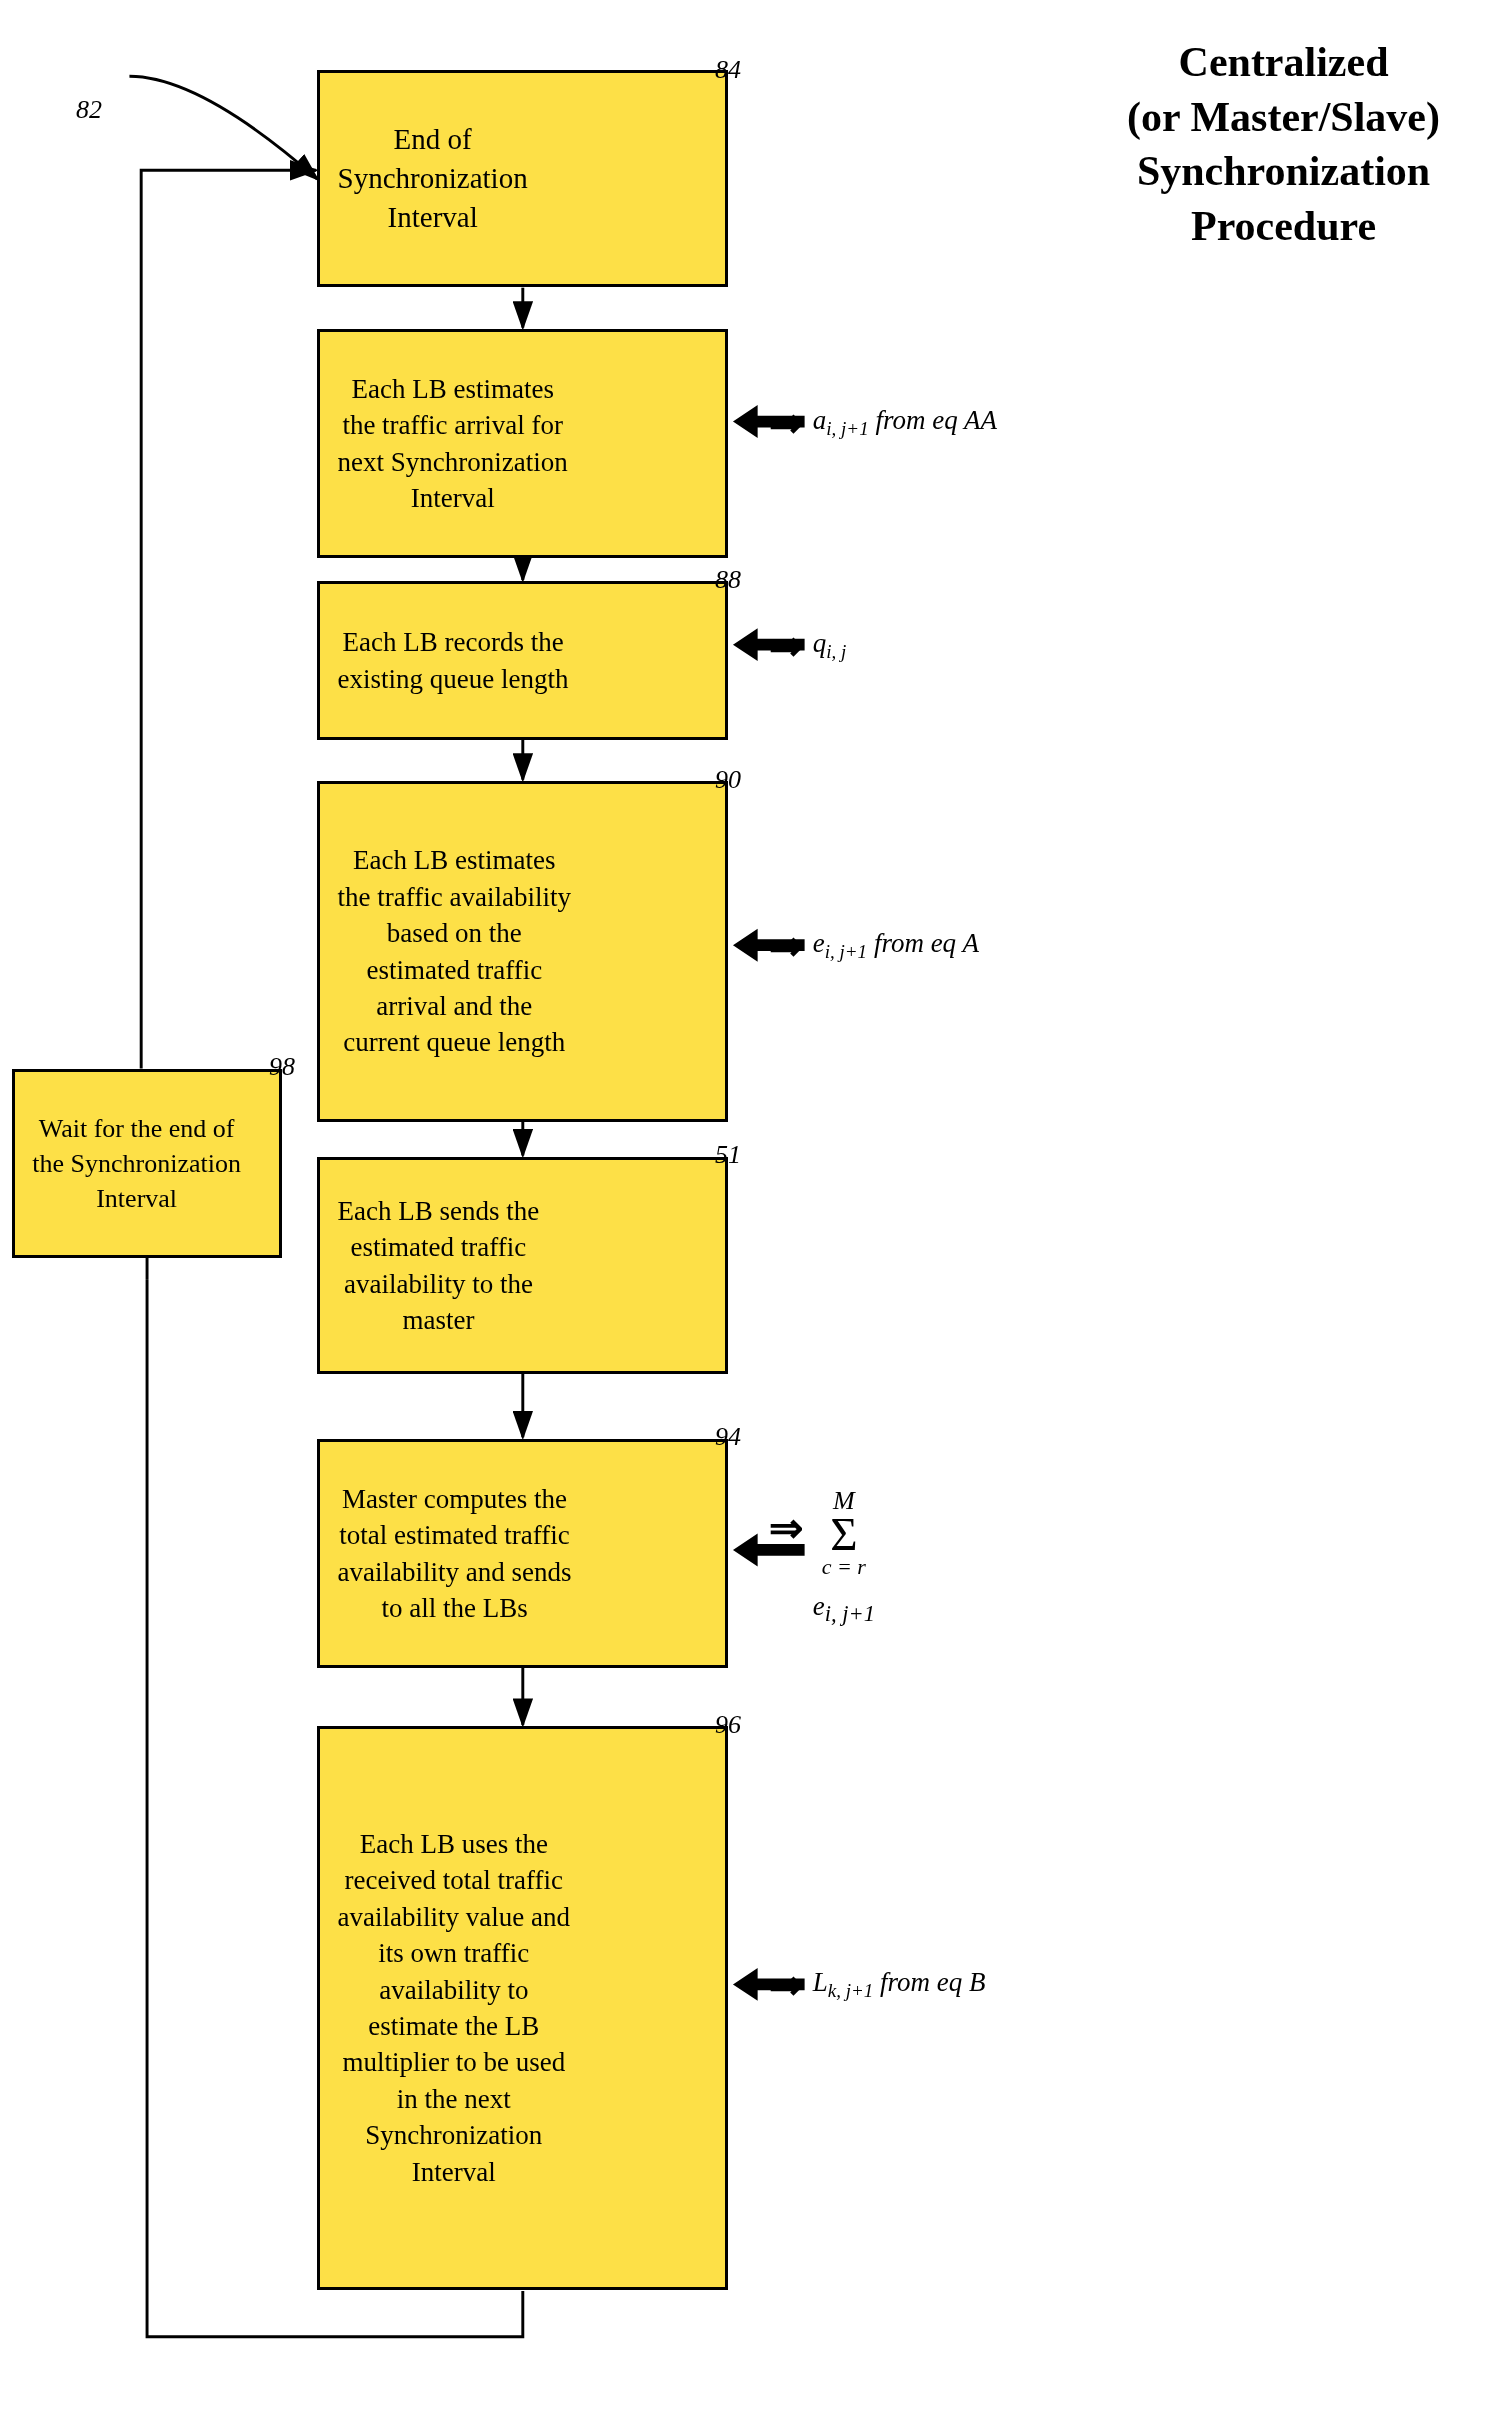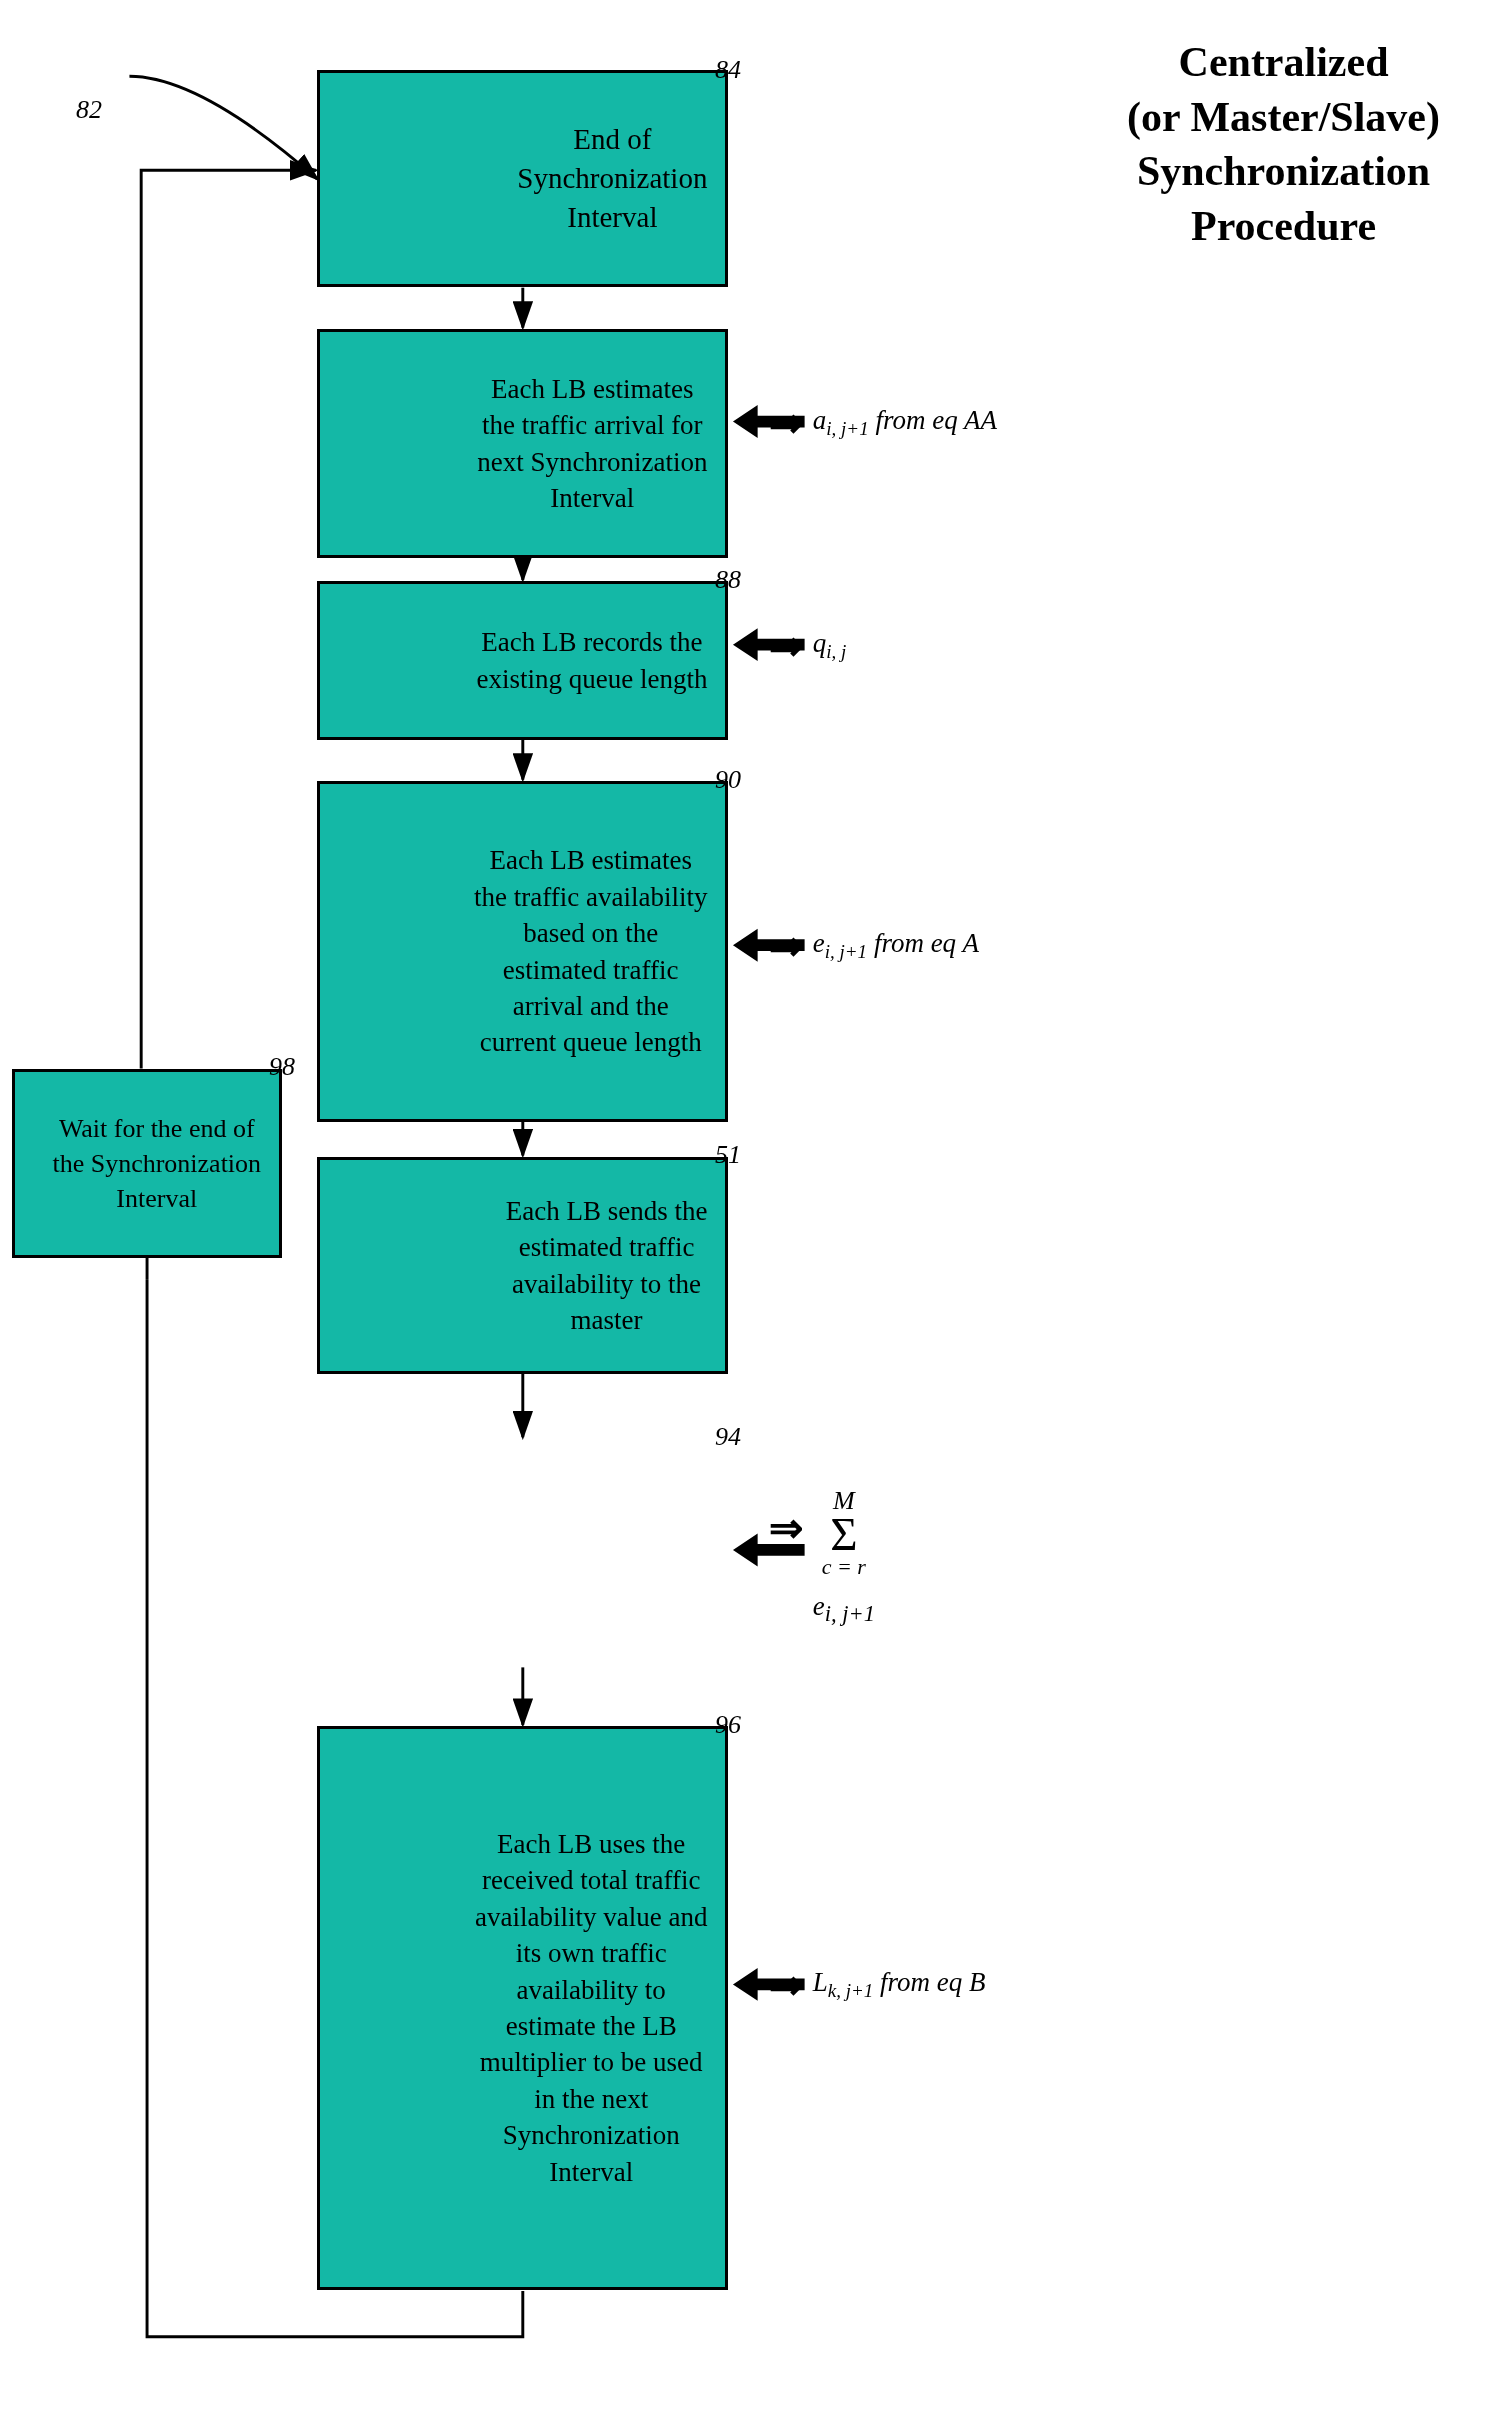--- a/index.html
+++ b/index.html
@@ -26,24 +26,24 @@
       text-align: center;
       font-size: 42px;
       font-weight: bold;
       line-height: 1.3;
     }
 
     
     .flow-box {
       position: absolute;
       border: 3.5px solid #000;
-      background: #14b8a6;
+      background: #fde047;
       display: flex;
       align-items: center;
-      justify-content: flex-end;
+      justify-content: flex-start;
       text-align: center;
       font-size: 27px;
       line-height: 1.35;
       padding: 11.7px 17.6px;
     }
 
     
     .node-num {
       position: absolute;
       font-size: 26px;
@@ -151,20 +151,23 @@
   <div class="flow-box" style="left:317px; top:781px; width:411px; height:341px; font-size:27px;">
     <span>Each LB estimates<br>the traffic availability<br>based on the<br>estimated traffic<br>arrival and the<br>current queue length</span>
   </div>
   <div class="corner-mark" style="position:absolute; left:715px; top:765px;">90</div>
 
   <div class="flow-box" style="left:317px; top:1157px; width:411px; height:217px; font-size:27px;">
     <span>Each LB sends the<br>estimated traffic<br>availability to the<br>master</span>
   </div>
   <div class="corner-mark" style="position:absolute; left:715px; top:1140px;">51</div>
 
+  <div class="flow-box" style="left:317px; top:1439px; width:411px; height:229px; font-size:27px;">
+    <span>Master computes the<br>total estimated traffic<br>availability and sends<br>to all the LBs</span>
+  </div>
   <div class="corner-mark" style="position:absolute; left:715px; top:1422px;">94</div>
 
   <div class="flow-box" style="left:317px; top:1726px; width:411px; height:564px; font-size:27px;">
     <span>Each LB uses the<br>received total traffic<br>availability value and<br>its own traffic<br>availability to<br>estimate the LB<br>multiplier to be used<br>in the next<br>Synchronization<br>Interval</span>
   </div>
   <div class="corner-mark" style="position:absolute; left:715px; top:1710px;">96</div>
 
   <div class="flow-box" style="left:11.7px; top:1069px; width:270px; height:189px; font-size:26px;">
     <span>Wait for the end of<br>the Synchronization<br>Interval</span>
   </div>

